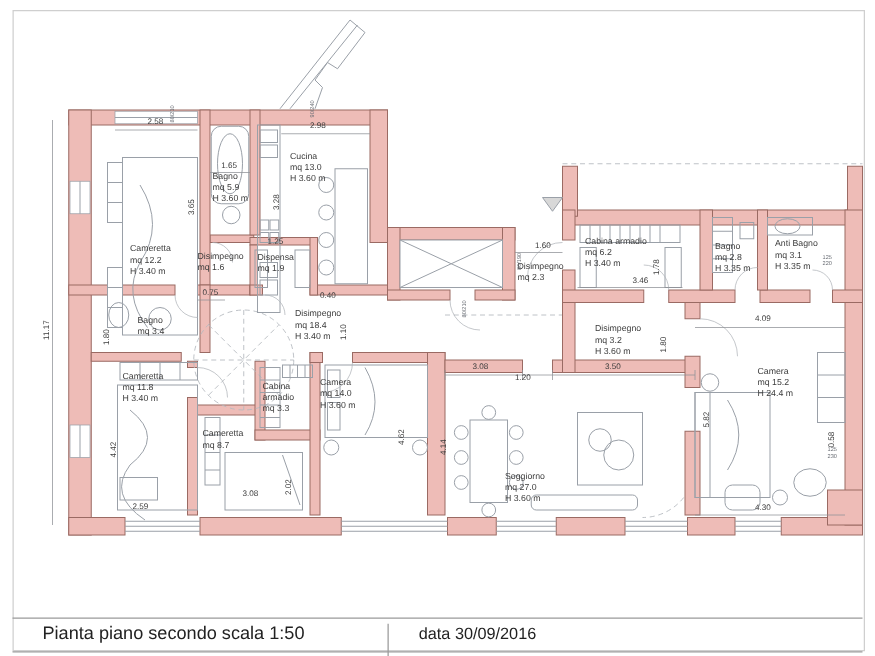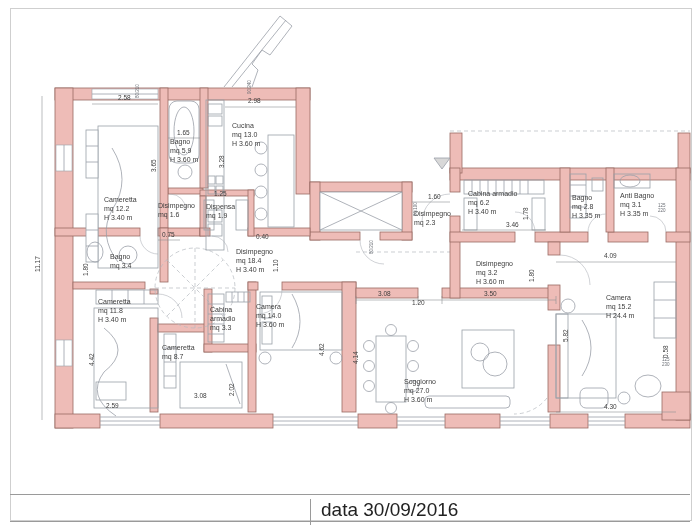--- a/index.html
+++ b/index.html
@@ -16,22 +16,22 @@
   .diml{stroke:#8d9096;stroke-width:0.6;}
   .room{position:absolute;font-size:7px;line-height:1.25;white-space:nowrap;}
   .room span{display:block;}
   .dim{position:absolute;font-size:6.5px;white-space:nowrap;}
   .v{transform:rotate(-90deg);transform-origin:0 0;}
   .tag{position:absolute;font-size:4.5px;line-height:1.1;white-space:pre-line;color:#6b6f76;}
   .tagv{transform:rotate(-90deg);transform-origin:0 0;}
   #titlebar{position:absolute;left:10px;top:494px;width:680px;height:26px;
             border-top:1px solid #9a9a9a;border-bottom:1px solid #9a9a9a;}
   #titlebar .cell-left{position:absolute;left:24px;top:4px;font-size:14.5px;color:#222;}
-  #titlebar .cell-right{position:absolute;left:300px;top:4px;padding-left:10px;
-            border-left:1px solid #9a9a9a;height:26px;font-size:19px;color:#222;box-sizing:border-box;}
+  #titlebar .cell-right{position:absolute;left:300px;top:4px;padding-left:24px;
+            border-left:1px solid #9a9a9a;height:26px;font-size:13px;color:#222;box-sizing:border-box;}
 </style>
 </head>
 <body>
 
 <div id="stage">
   <div id="page-border"></div>
 
   <svg width="700" height="525" viewBox="0 0 700 525">
 
     <g>
@@ -408,15 +408,16 @@
   <span class="tag tagv" style="left:136px;top:98px">80/210</span>
   <span class="tag tagv" style="left:248px;top:94px">90/240</span>
   <span class="tag tagv" style="left:414px;top:216px">80/190</span>
   <span class="tag tagv" style="left:370px;top:254px">80/210</span>
   <span class="tag" style="left:658px;top:204px">125
 220</span>
   <span class="tag" style="left:662px;top:358px">125
 230</span>
 
   <div id="titlebar">
+    <div class="cell-left">Pianta piano secondo scala 1:50</div>
     <div class="cell-right">data 30/09/2016</div>
   </div>
 </div>
 
 </body></html>

